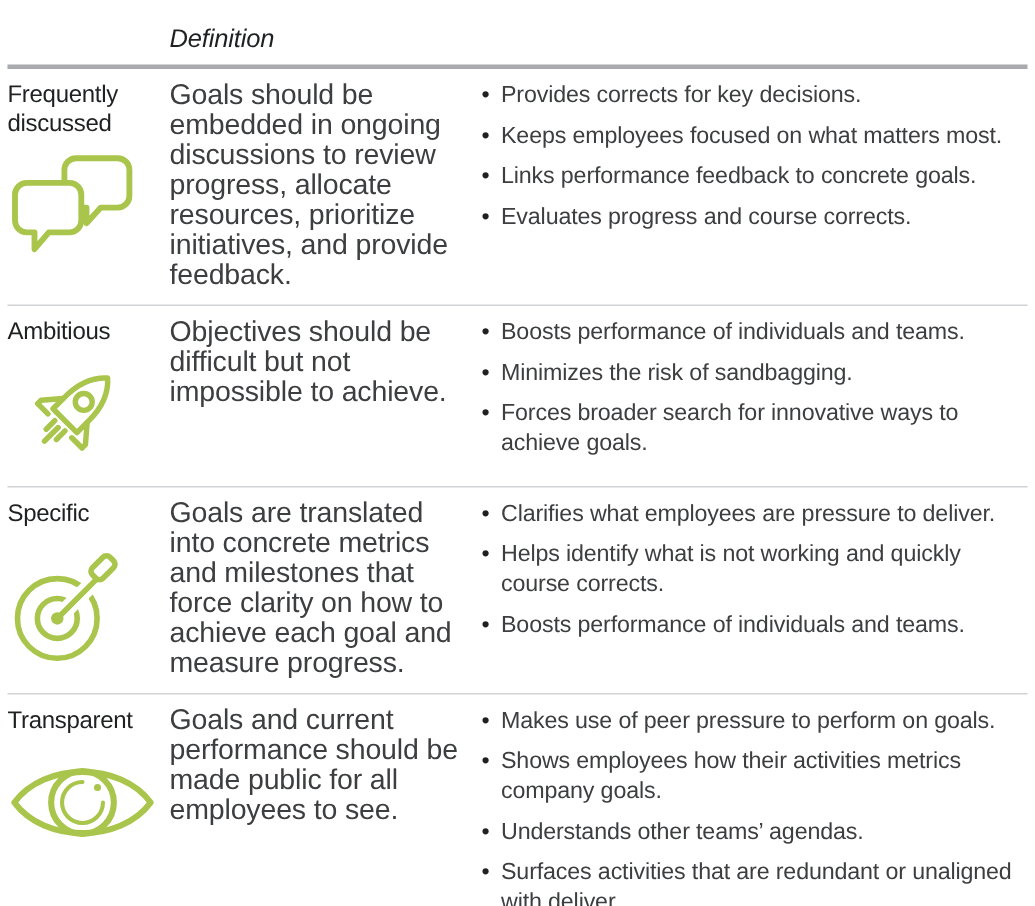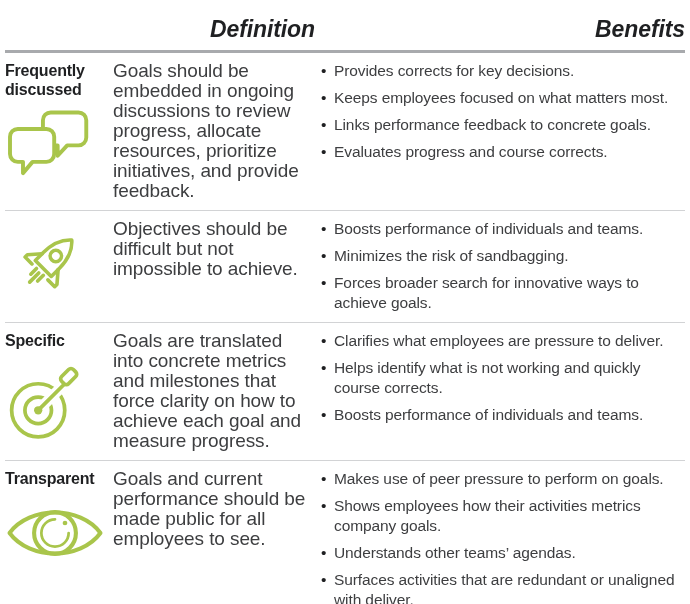--- a/index.html
+++ b/index.html
@@ -21,33 +21,32 @@
   .grid-row{
     display:grid;
     grid-template-columns:102px 202px 1fr;
     column-gap:6px;
   }
   .header-row{
     padding:16px 0 7px 0;
     border-bottom:3px solid var(--rule-dark);
   }
   .col-head{
-    font-size:23px;font-weight:bold;font-style:italic;
+    font-size:17px;font-weight:normal;font-style:italic;
     color:var(--term);
-    text-align:right;
   }
   .body-row{padding:7px 0 9px 0;}
   .body-row + .body-row{border-top:1px solid var(--rule-light);}
   .row-1{min-height:146px;}
   .row-2{min-height:97px;}
   .row-3{min-height:128px;}
   .row-4{min-height:175px;}
   .term-cell{padding-top:1px;}
   .term{
-    font-size:16px;font-weight:bold;line-height:19px;
+    font-size:16px;font-weight:normal;line-height:19px;
     color:var(--term);letter-spacing:-0.2px;
   }
   .icon-wrap{margin-top:10px;}
   .icon-wrap svg{display:block;}
   .def{
     font-size:19px;line-height:20px;color:var(--text);
     padding-top:1px;padding-right:4px;
   }
   .benefits{list-style:none;padding-top:1px;}
   .benefits li{
@@ -64,21 +63,20 @@
   svg .white-fill{fill:#fff;stroke:var(--accent);stroke-width:4.5;stroke-linejoin:round;}
 </style>
 </head>
 <body>
 
 <div class="fig">
 
   <div class="grid-row header-row">
     <div></div>
     <div class="col-head">Definition</div>
-    <div class="col-head">Benefits</div>
   </div>
 
   <div class="grid-row body-row row-1">
     <div class="term-cell">
       <div class="term">Frequently discussed</div>
       <div class="icon-wrap">
         <svg width="88" height="78" viewBox="0 0 100 90" aria-hidden="true">
           <path class="stroke" d="M52 4 H84 C89 4 93 8 93 13 V33 C93 38 89 42 84 42 H71 L60 54 V42 H52 C47 42 43 38 43 33 V13 C43 8 47 4 52 4 Z"></path>
           <path class="white-fill" d="M14 23 H47 C52 23 56 27 56 32 V52 C56 57 52 61 47 61 H31 L20 74 V61 H14 C9 61 5 57 5 52 V32 C5 27 9 23 14 23 Z"></path>
         </svg>
@@ -100,20 +98,21 @@
         </li>
       <li>
           <span class="blt">•</span>
           <span>Evaluates progress and course corrects.</span>
         </li>
     </ul>
   </div>
 
   <div class="grid-row body-row row-2">
     <div class="term-cell">
+      <div class="term">Ambitious</div>
       <div class="icon-wrap">
         <svg width="88" height="74" viewBox="0 0 100 92" aria-hidden="true">
           <g transform="rotate(45 50 42)">
             <path class="stroke" d="M50 2 C59 10 64 22 64 38 V52 H36 V38 C36 22 41 10 50 2 Z"></path>
             <circle class="stroke" cx="50" cy="30" r="7"></circle>
             <path class="stroke" d="M36 40 L24 54 V58 H36"></path>
             <path class="stroke" d="M64 40 L76 54 V58 H64"></path>
             <path class="stroke" d="M44 58 V68"></path>
             <path class="stroke" d="M50 60 V76"></path>
             <path class="stroke" d="M56 58 V68"></path>

